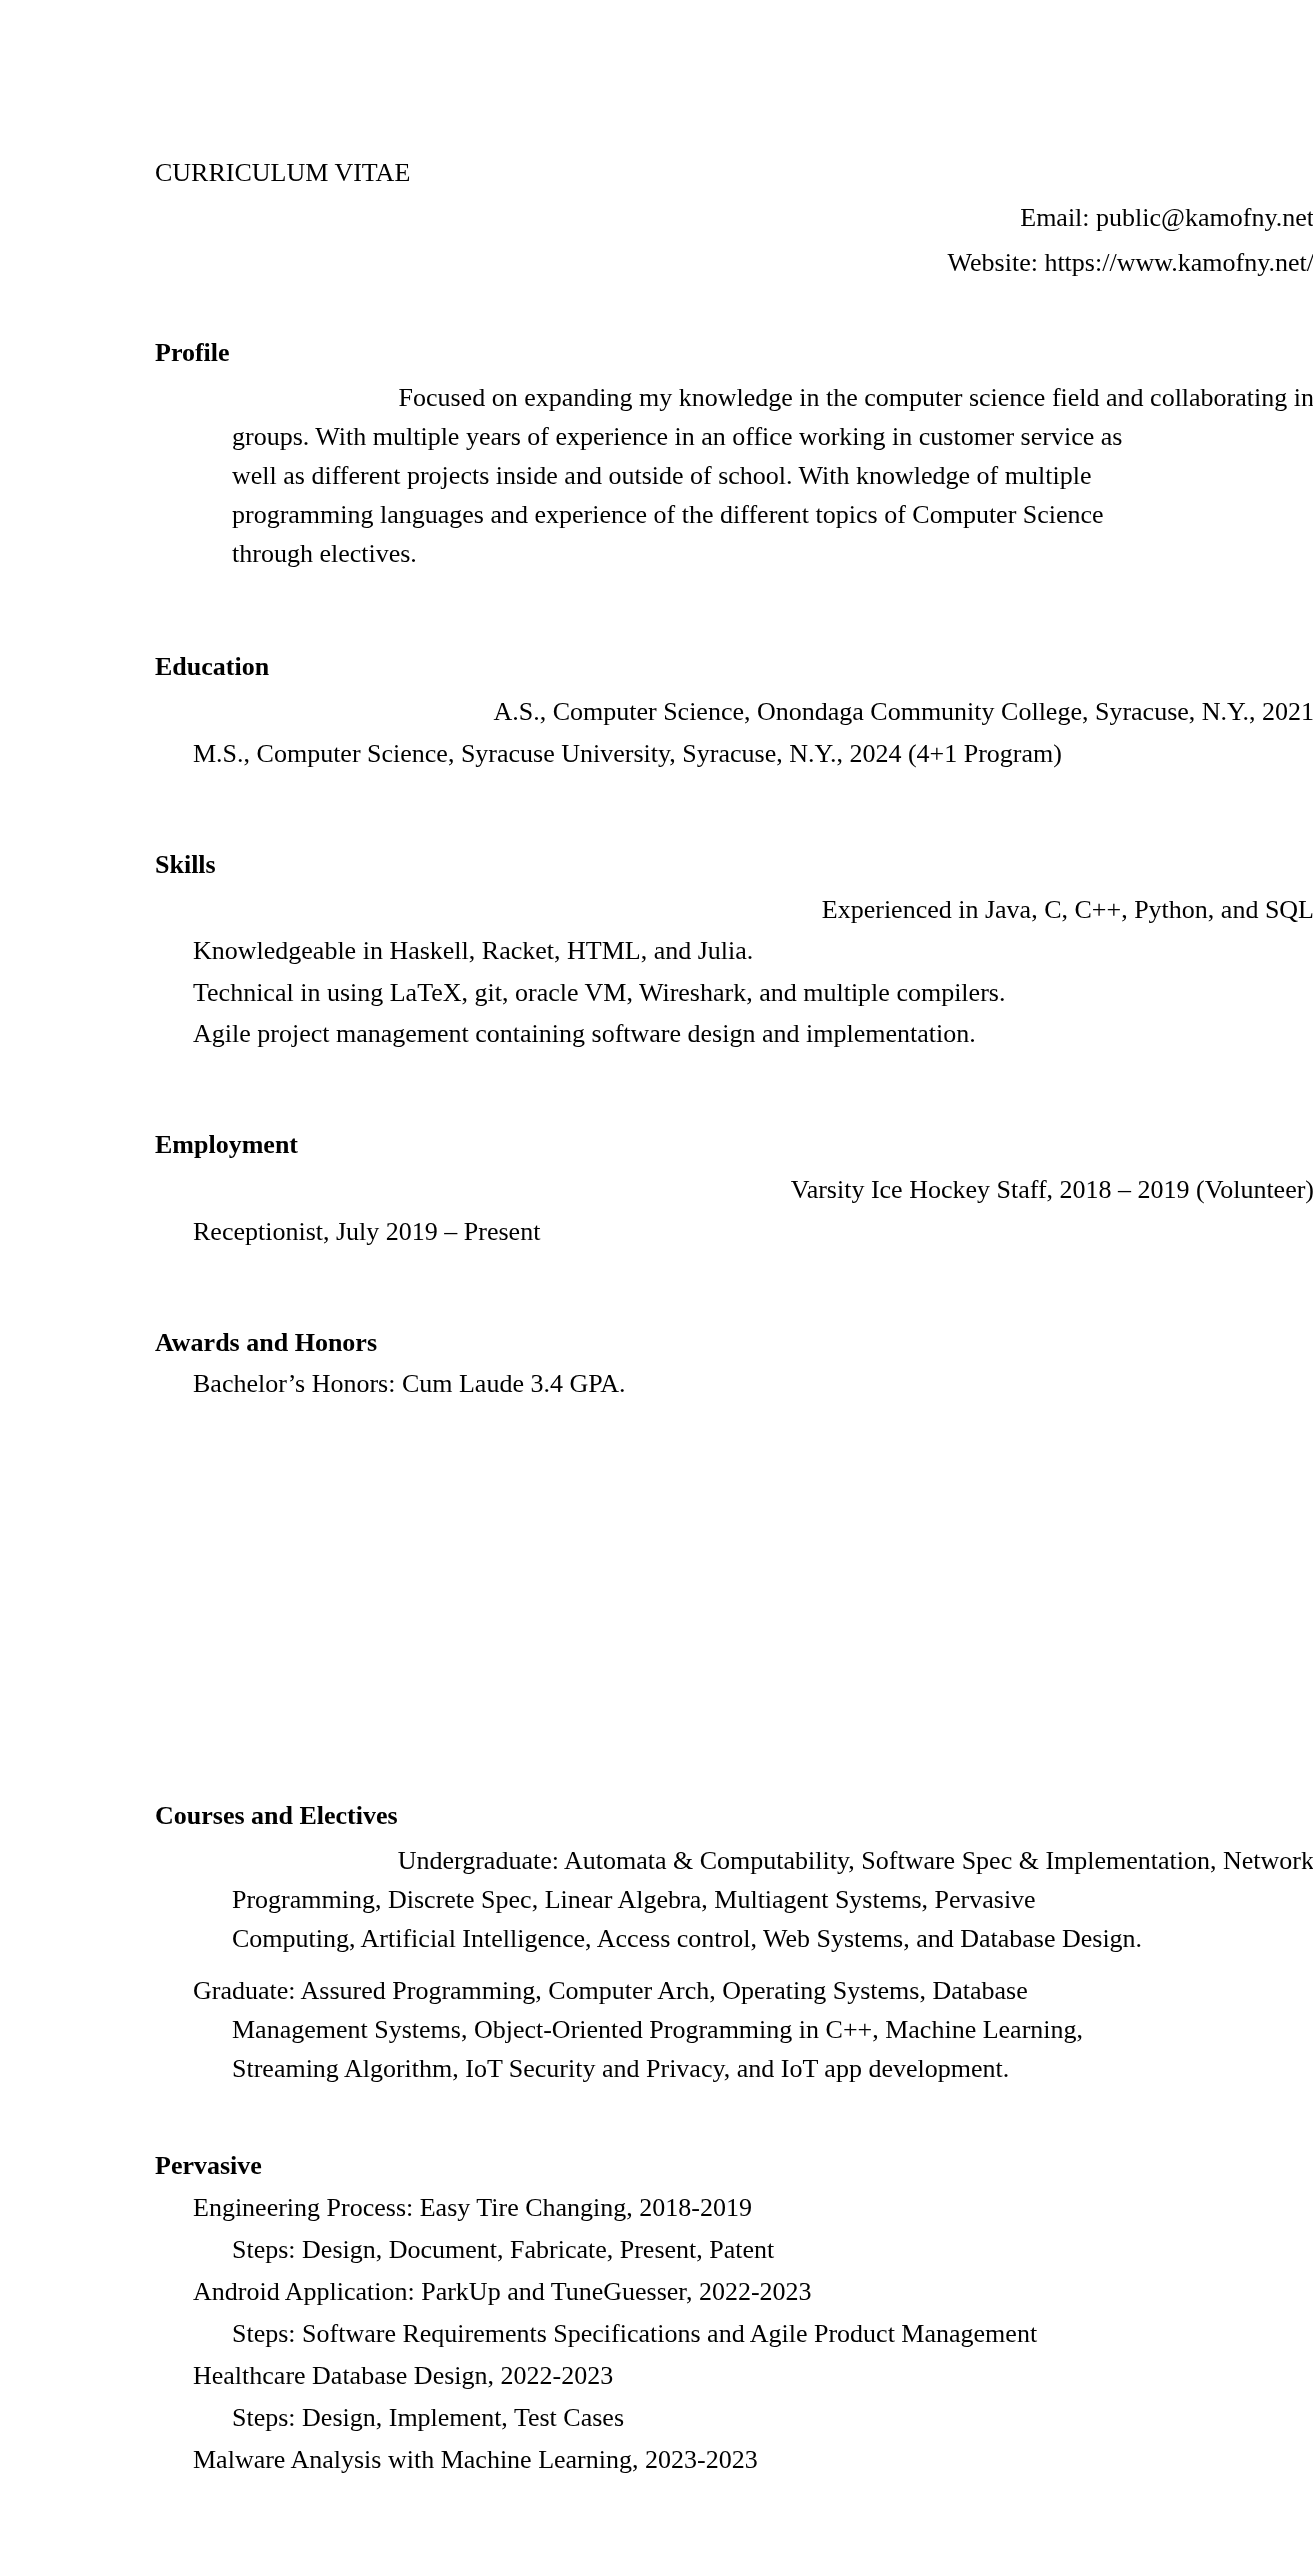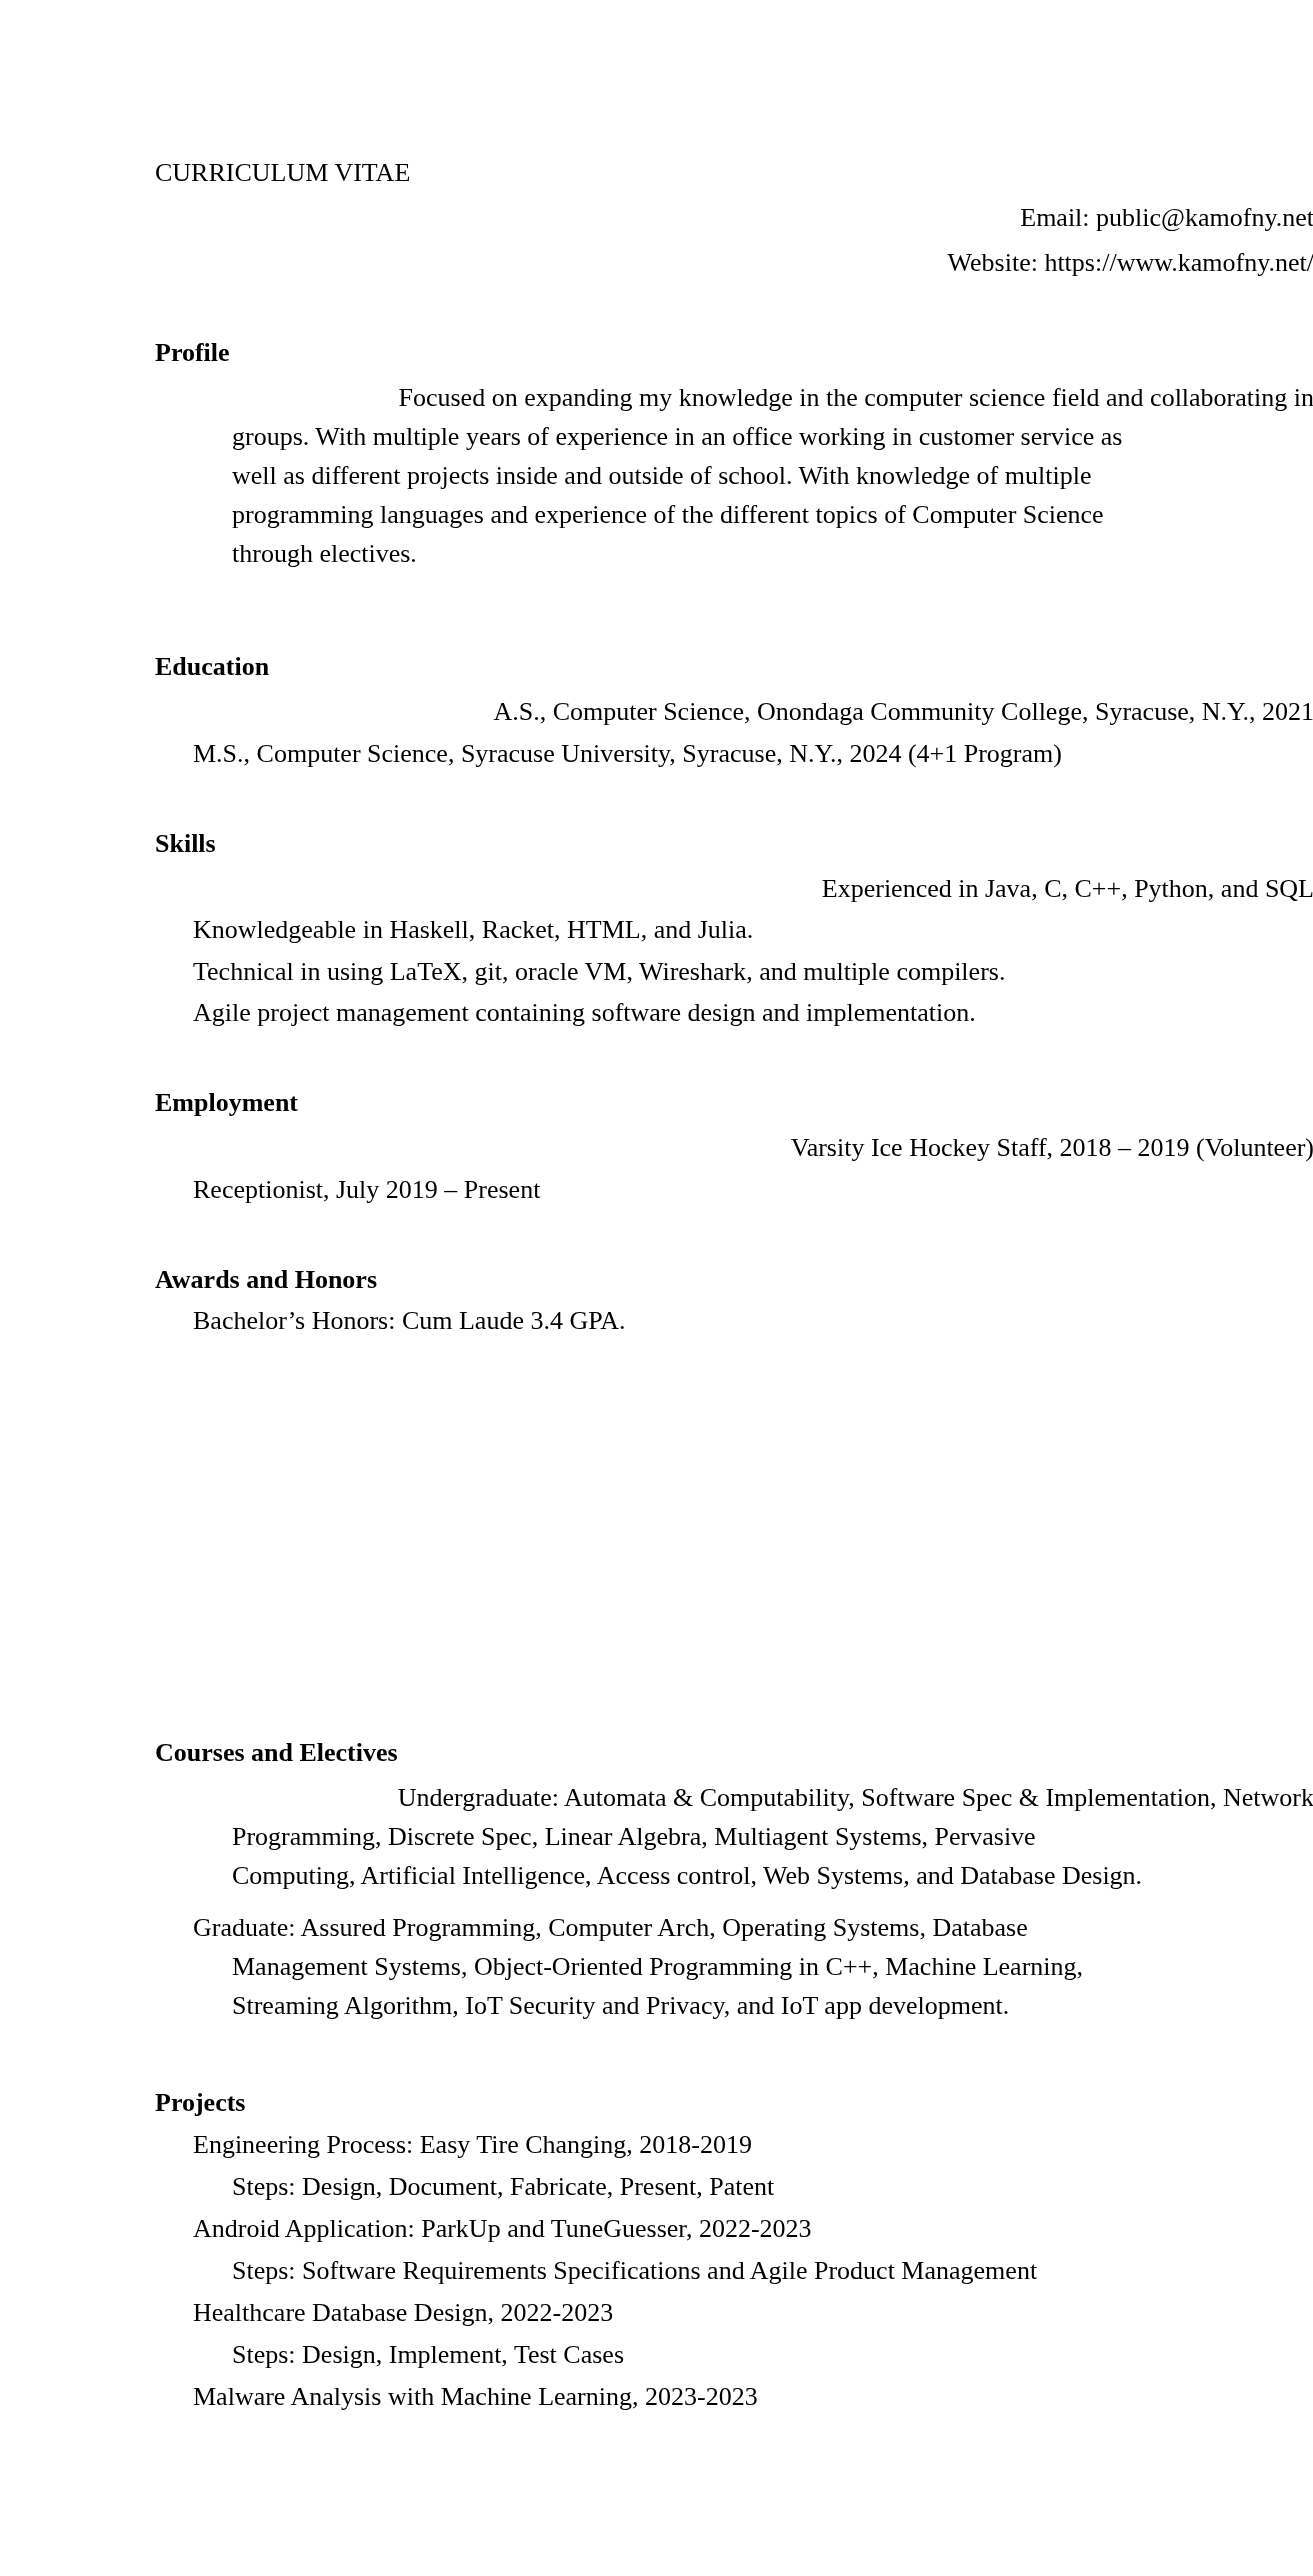--- a/index.html
+++ b/index.html
@@ -27,21 +27,21 @@
   .margin0 { margin-left: 155px; }   
   .ind1    { margin-left: 193px; }   
   .ind2    { margin-left: 232px; }   
   .bold    { font-weight: bold; }
   .mt25  { margin-top: 13px; }
   .mt30  { margin-top: 15.5px; }
   .mt31  { margin-top: 16px; }
   .mt37  { margin-top: 19px; text-align: right; }
   .mt50  { margin-top: 26px; }
   .mt124 { margin-top: 64px; }
-  .mt125 { margin-top: 64px; }
+  .mt125 { margin-top: 85px; }
   .mt127 { margin-top: 65px; }
   .mt137 { margin-top: 71px; }
   .mt168 { margin-top: 87px; }
   .mt789 { margin-top: 406px; }
 </style>
 </head>
 <body>
 
 <div class="page">
 
@@ -74,21 +74,21 @@
   <div class="ln ind1 mt30">Bachelor’s Honors: Cum Laude 3.4 GPA.</div>
 
   <div class="ln margin0 bold mt789">Courses and Electives</div>
   <div class="ln ind1 mt37">Undergraduate: Automata &amp; Computability, Software Spec &amp; Implementation, Network</div>
   <div class="ln ind2 mt25">Programming, Discrete Spec, Linear Algebra, Multiagent Systems, Pervasive</div>
   <div class="ln ind2 mt25">Computing, Artificial Intelligence, Access control, Web Systems, and Database Design.</div>
   <div class="ln ind1 mt50">Graduate: Assured Programming, Computer Arch, Operating Systems, Database</div>
   <div class="ln ind2 mt25">Management Systems, Object-Oriented Programming in C++, Machine Learning,</div>
   <div class="ln ind2 mt25">Streaming Algorithm, IoT Security and Privacy, and IoT app development.</div>
 
-  <div class="ln margin0 bold mt137">Projects</div>
+  <div class="ln margin0 bold mt137">Pervasive</div>
   <div class="ln ind1 mt31">Engineering Process: Easy Tire Changing, 2018-2019</div>
   <div class="ln ind2 mt31">Steps: Design, Document, Fabricate, Present, Patent</div>
   <div class="ln ind1 mt31">Android Application: ParkUp and TuneGuesser, 2022-2023</div>
   <div class="ln ind2 mt31">Steps: Software Requirements Specifications and Agile Product Management</div>
   <div class="ln ind1 mt31">Healthcare Database Design, 2022-2023</div>
   <div class="ln ind2 mt31">Steps: Design, Implement, Test Cases</div>
   <div class="ln ind1 mt31">Malware Analysis with Machine Learning, 2023-2023</div>
 
 </div>
 

